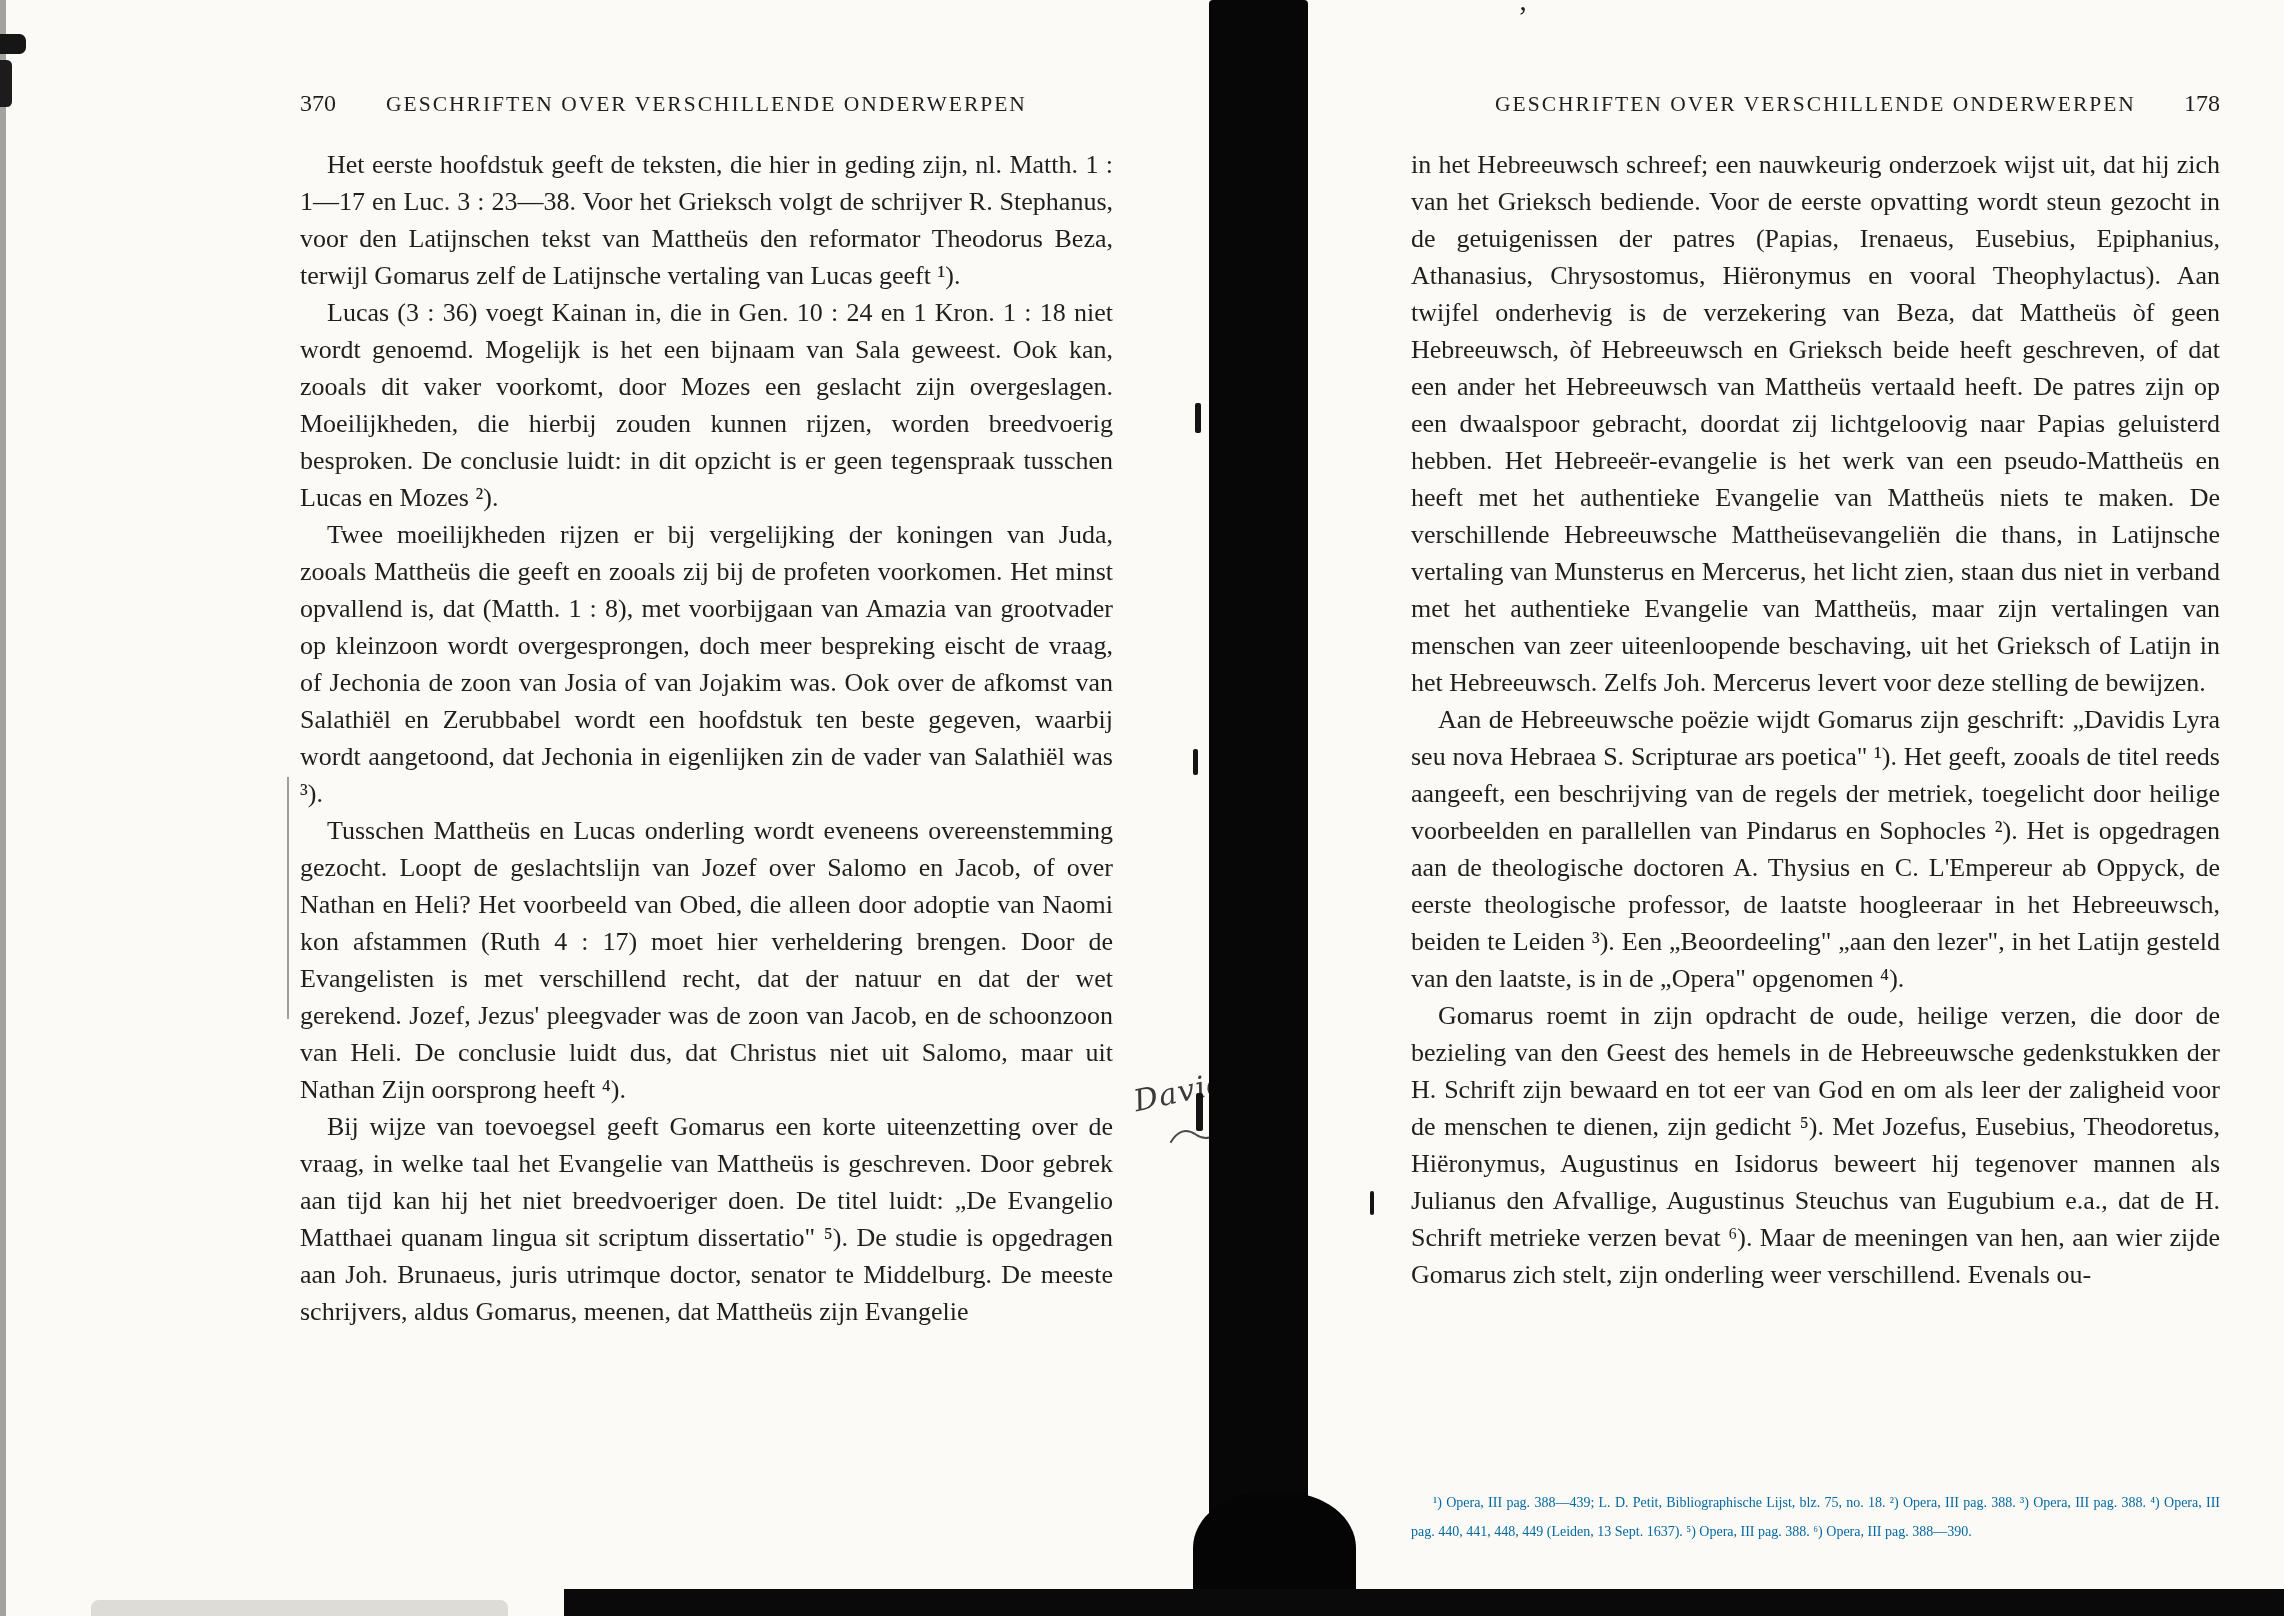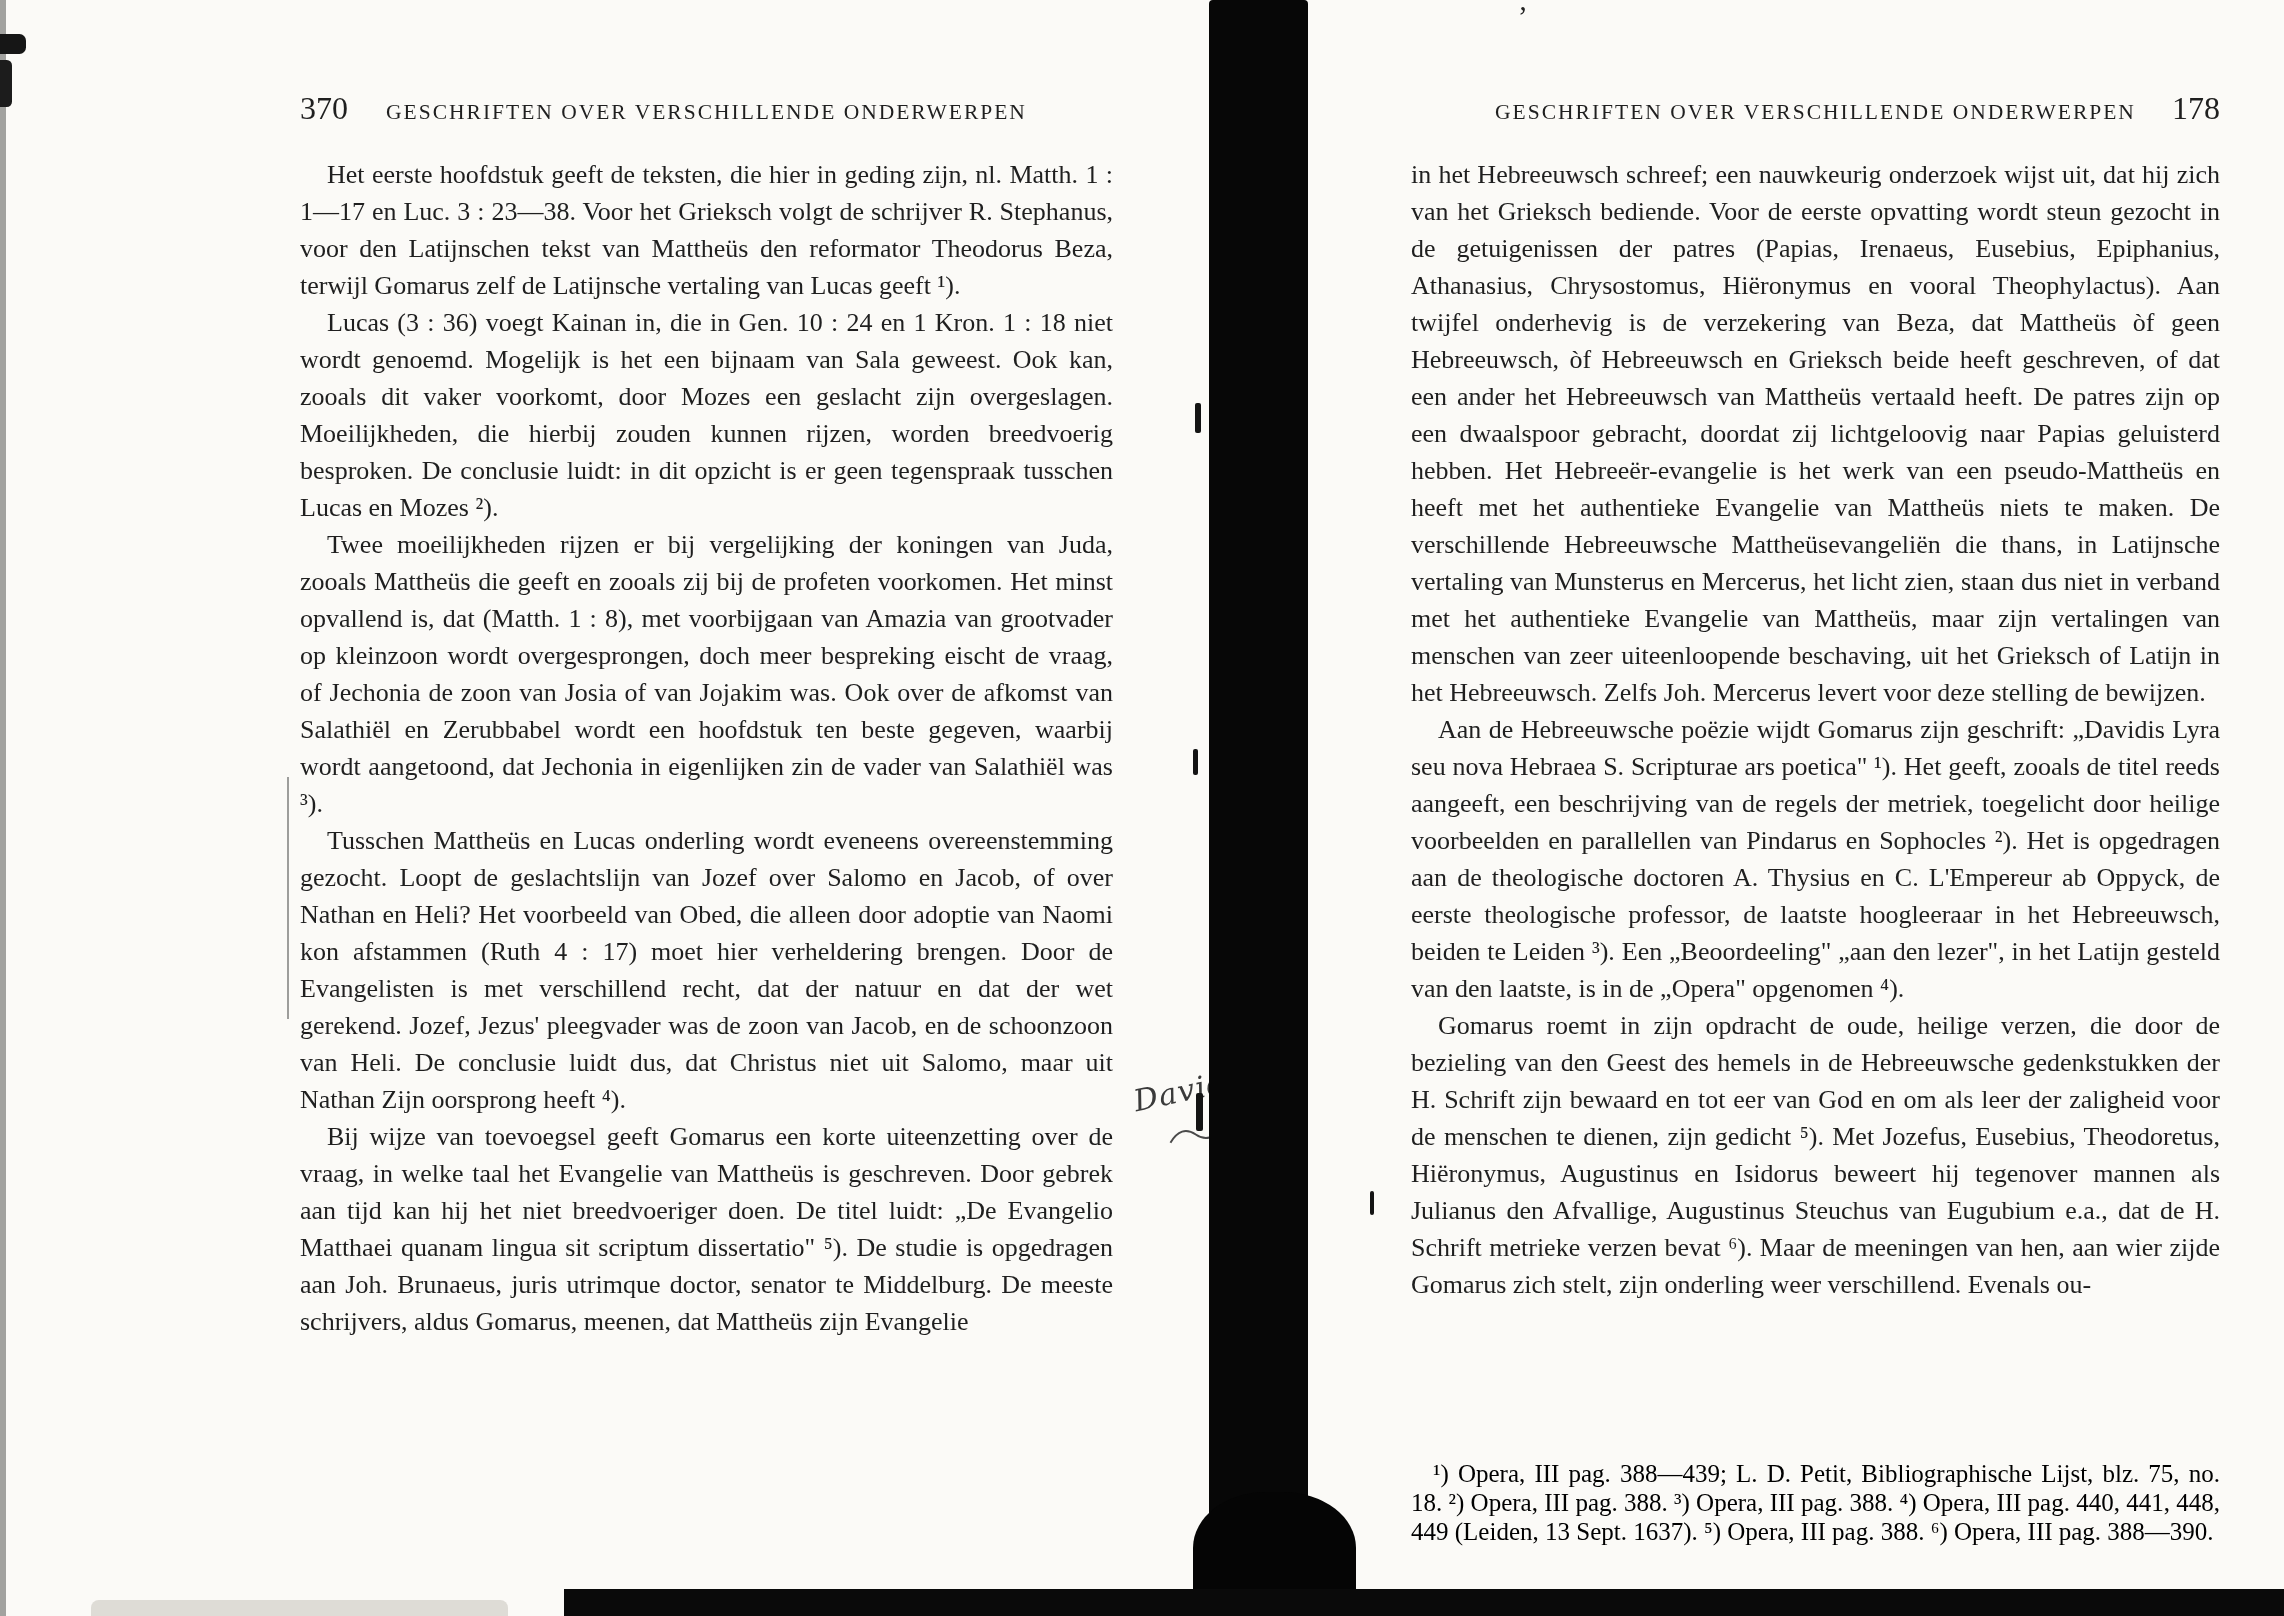--- a/index.html
+++ b/index.html
@@ -28,21 +28,21 @@
 
   .page-header {
     display: flex;
     align-items: baseline;
     font-size: 21.5px;
     letter-spacing: 2px;
     margin-bottom: 29px;
     white-space: nowrap;
   }
   .page-header .page-num {
-    font-size: 32px;
+    font-size: 24px;
     letter-spacing: 0;
     width: 98px;
   }
   .page.right .page-header .page-num { text-align: right; }
   .page-header .running-title {
     flex: 1;
     text-align: center;
   }
 
   .body-text p {
@@ -50,25 +50,25 @@
     font-size: 26px;
     line-height: 37px;
     text-align: justify;
     text-indent: 27px;
   }
   .body-text p.no-indent { text-indent: 0; }
 
   .footnotes {
     margin: 0;
     margin-top: auto;
-    font-size: 25px;
+    font-size: 14px;
     line-height: 29px;
     text-align: justify;
     text-indent: 22px;
-    color: #000000;
+    color: #0369a1;
   }
 
   
   .gutter-band {
     position: absolute;
     left: 1209px;
     top: 0;
     width: 99px;
     height: 1616px;
     background: #070707;

